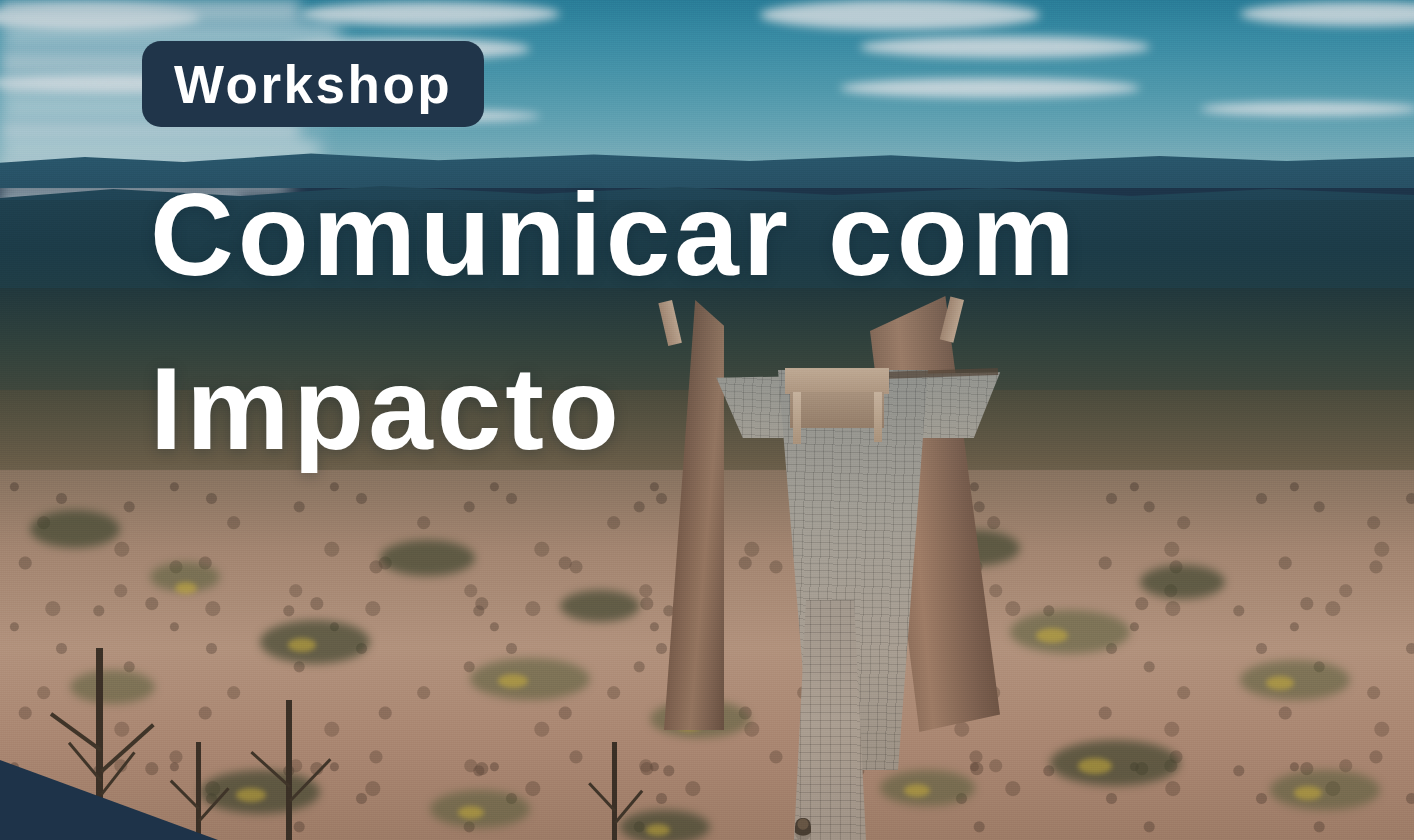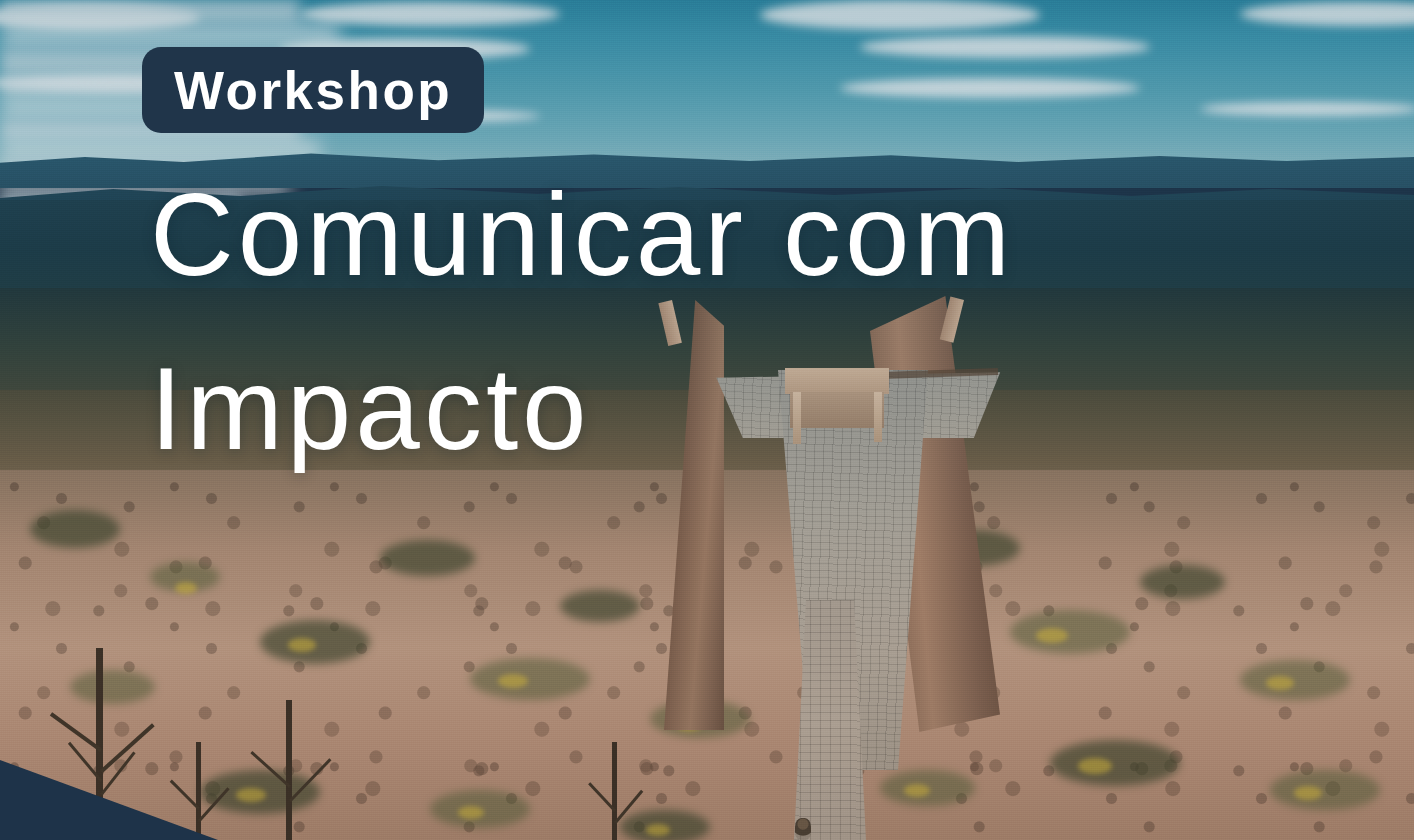--- a/index.html
+++ b/index.html
@@ -156,39 +156,39 @@
   .corner-accent {
     position:absolute; left:0; bottom:0; width:218px; height:80px;
     background:#1e3349;
     clip-path:polygon(0 0, 100% 100%, 0 100%);
   }
 
   
   .content { position:absolute; inset:0; }
 
   .badge {
-    position:absolute; left:142px; top:47px;
+    position:absolute; left:142px; top:41px;
     height:86px; padding:0 32px;
     display:flex; align-items:center;
     background:#20354a;
     border-radius:19px;
     color:#ffffff;
     font-size:53px;
     font-weight:600;
     letter-spacing:2.5px;
     line-height:1;
     white-space:nowrap;
   }
 
   .headline {
     position:absolute; left:150px; top:148px;
     width:1200px;
     color:#ffffff;
     font-size:116px;
-    font-weight:400;
+    font-weight:700;
     line-height:174px;
     letter-spacing:4px;
     white-space:pre-line;
     text-shadow:0 2px 14px rgba(12,28,40,.28);
   }
 
   .subtext {
     position:absolute; left:150px; top:473px;
     width:1140px;
     color:#ffffff;

